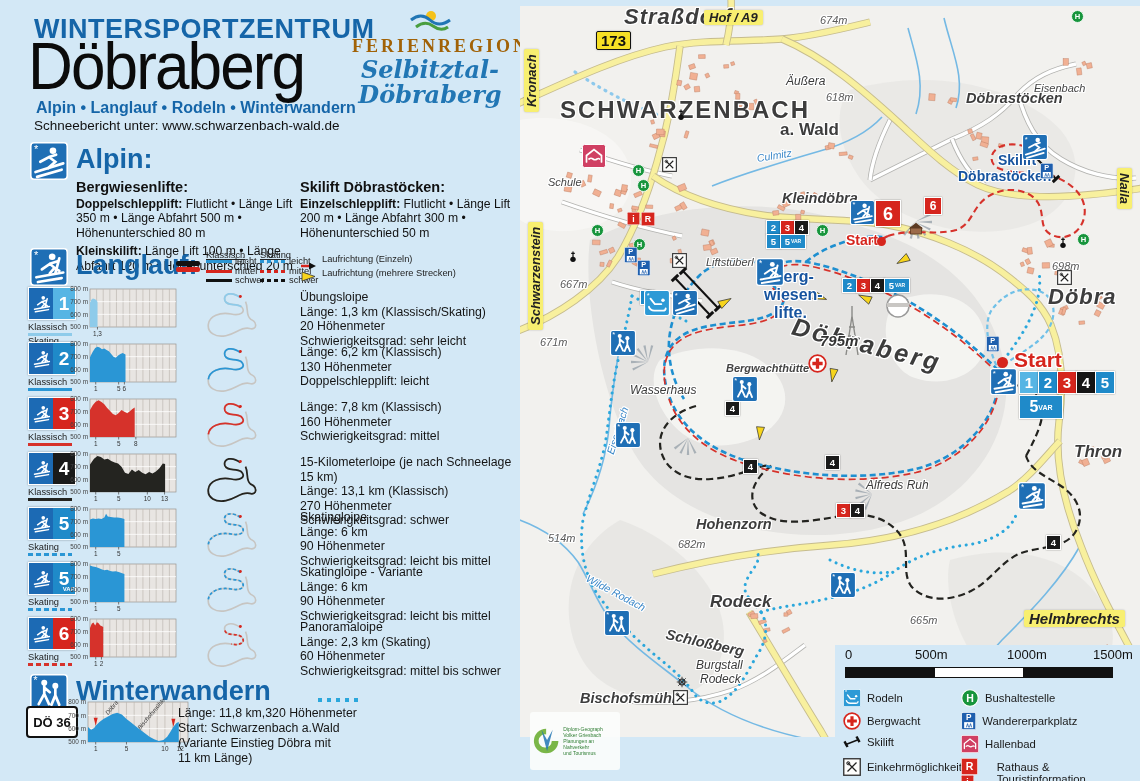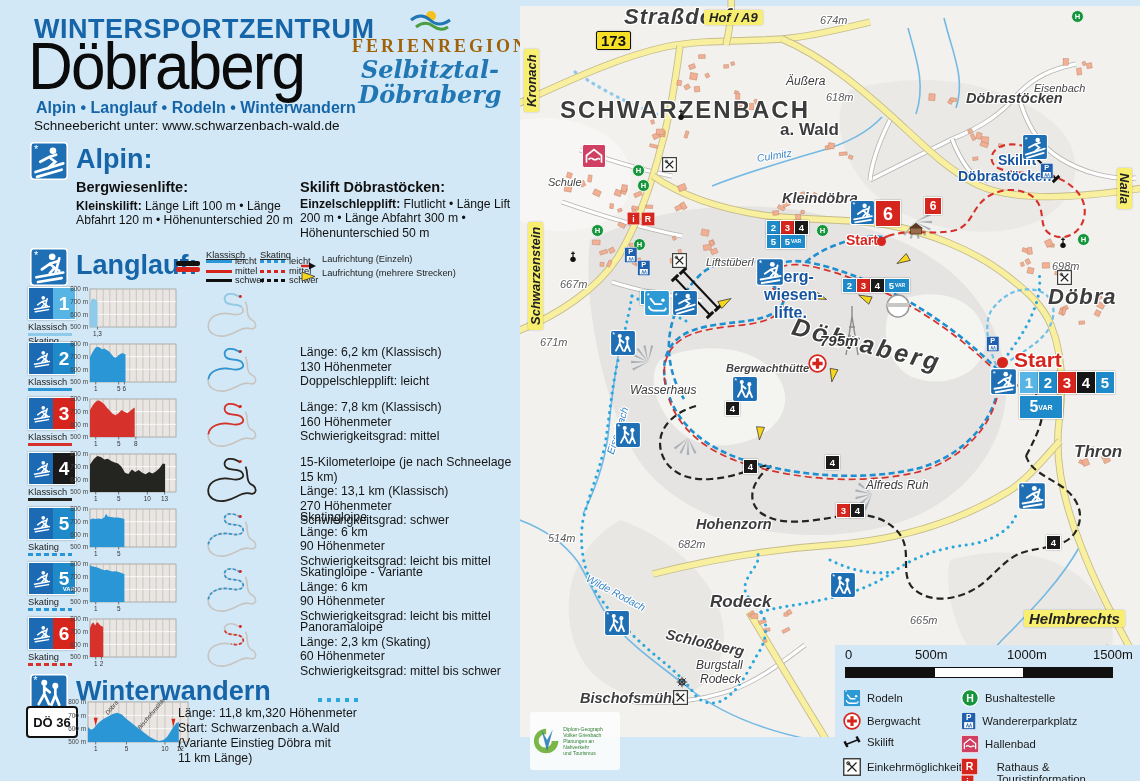--- a/index.html
+++ b/index.html
@@ -95,20 +95,21 @@
   <span class="abs sec-icon" style="left:30px;top:142px"><svg width="38" height="38" viewBox="0 0 24 24">
         <rect x=".5" y=".5" width="23" height="23" rx="2" fill="#1f6fb5" stroke="#fff"></rect>
         <circle cx="14.5" cy="5.5" r="2.1" fill="#fff"></circle>
         <path stroke="#fff" stroke-width="1.7" fill="none" stroke-linecap="round" d="M6.5 12.5 L12 9.5 L16 12.5 L11.5 16.5 M12 9.5 L16.5 8"></path>
         <path stroke="#fff" stroke-width="1.7" fill="none" stroke-linecap="round" d="M3.5 19 L21 13.5 M4.5 22 L20 17.5"></path>
         <text x="2.5" y="7" font-size="7" fill="#fff">*</text>
       </svg></span>
   <div class="abs sec-head" style="left:76px;top:144px">Alpin:</div>
   <div class="abs lift-col" style="left:76px;top:180px">
     <div class="lift-title">Bergwiesenlifte:</div>
+    <div><span class="b">Doppelschlepplift:</span><span> Flutlicht • Länge Lift 350 m • Länge Abfahrt 500 m • Höhenunterschied 80 m</span></div>
     <div style="margin-top:4px"><span class="b">Kleinskilift:</span><span> Länge Lift 100 m • Länge Abfahrt 120 m • Höhenunterschied 20 m</span></div>
   </div>
   <div class="abs lift-col" style="left:300px;top:180px">
     <div class="lift-title">Skilift Döbrastöcken:</div>
     <div><span class="b">Einzelschlepplift:</span><span> Flutlicht • Länge Lift 200 m • Länge Abfahrt 300 m • Höhenunterschied 50 m</span></div>
   </div>
 
   <span class="abs sec-icon" style="left:30px;top:248px"><svg width="38" height="38" viewBox="0 0 24 24">
         <rect x=".5" y=".5" width="23" height="23" rx="2" fill="#1f6fb5" stroke="#fff"></rect>
         <circle cx="14" cy="5.5" r="2.1" fill="#fff"></circle>
@@ -185,20 +186,26 @@
         <text x="25" y="30.633333333333333" text-anchor="end" font-size="6.4" fill="#444">600 m</text>
         <text x="25" y="43.3" text-anchor="end" font-size="6.4" fill="#444">500 m</text>
         <line x1="34.45333333333333" y1="41" x2="34.45333333333333" y2="43.5" stroke="#444" stroke-width=".7"></line>
         <text x="34.45333333333333" y="50" text-anchor="middle" font-size="6.4" fill="#333">1,3</text>
       </svg>
       <svg class="minimap" width="62" height="52" viewBox="0 0 60 50">
         <path d="M41 9 C33 3 24 5 26 12 C28 18 37 14 42 18 C47 23 41 27 32 25 C21 23 11 27 10 35 C9 43 17 48 27 46 C37 44 42 37 50 39 C57 41 58 33 51 30 C46 27 49 19 46 13" fill="none" stroke="#c7c5c2" stroke-width="1.6"></path>
         <path d="M41 9 C33 3 24 5 26 12 C28 18 37 14 42 18" fill="none" stroke="#8ecbea" stroke-width="1.7"></path>
         <circle cx="41" cy="8" r="1.4" fill="#d6251d"></circle>
       </svg>
+      <div class="tdesc">
+        <div>Übungsloipe</div>
+        <div>Länge: 1,3 km (Klassisch/Skating)</div>
+        <div>20 Höhenmeter</div>
+        <div>Schwierigkeitsgrad: sehr leicht</div>
+      </div>
     </div>
   <div class="trow" style="top:341px">
       <div class="tbadge">
       <span class="ski">
           <svg width="21" height="21" viewBox="0 0 24 24">
             <circle cx="14" cy="5.5" r="2.1" fill="#fff"></circle>
             <path stroke="#fff" stroke-width="1.7" fill="none" stroke-linecap="round" d="M7.5 13.5 L12.5 10 L15.5 12.5 L12.5 16 M12.5 10 L17 8.5 M15.5 12.5 L18.5 14.5 M18.5 6.5 L16 16 M4 18.5 L21 15.5 M5 21.5 L20 19"></path>
           </svg>
         </span>
       <span class="num" style="background:#1f8ac9">2</span>

